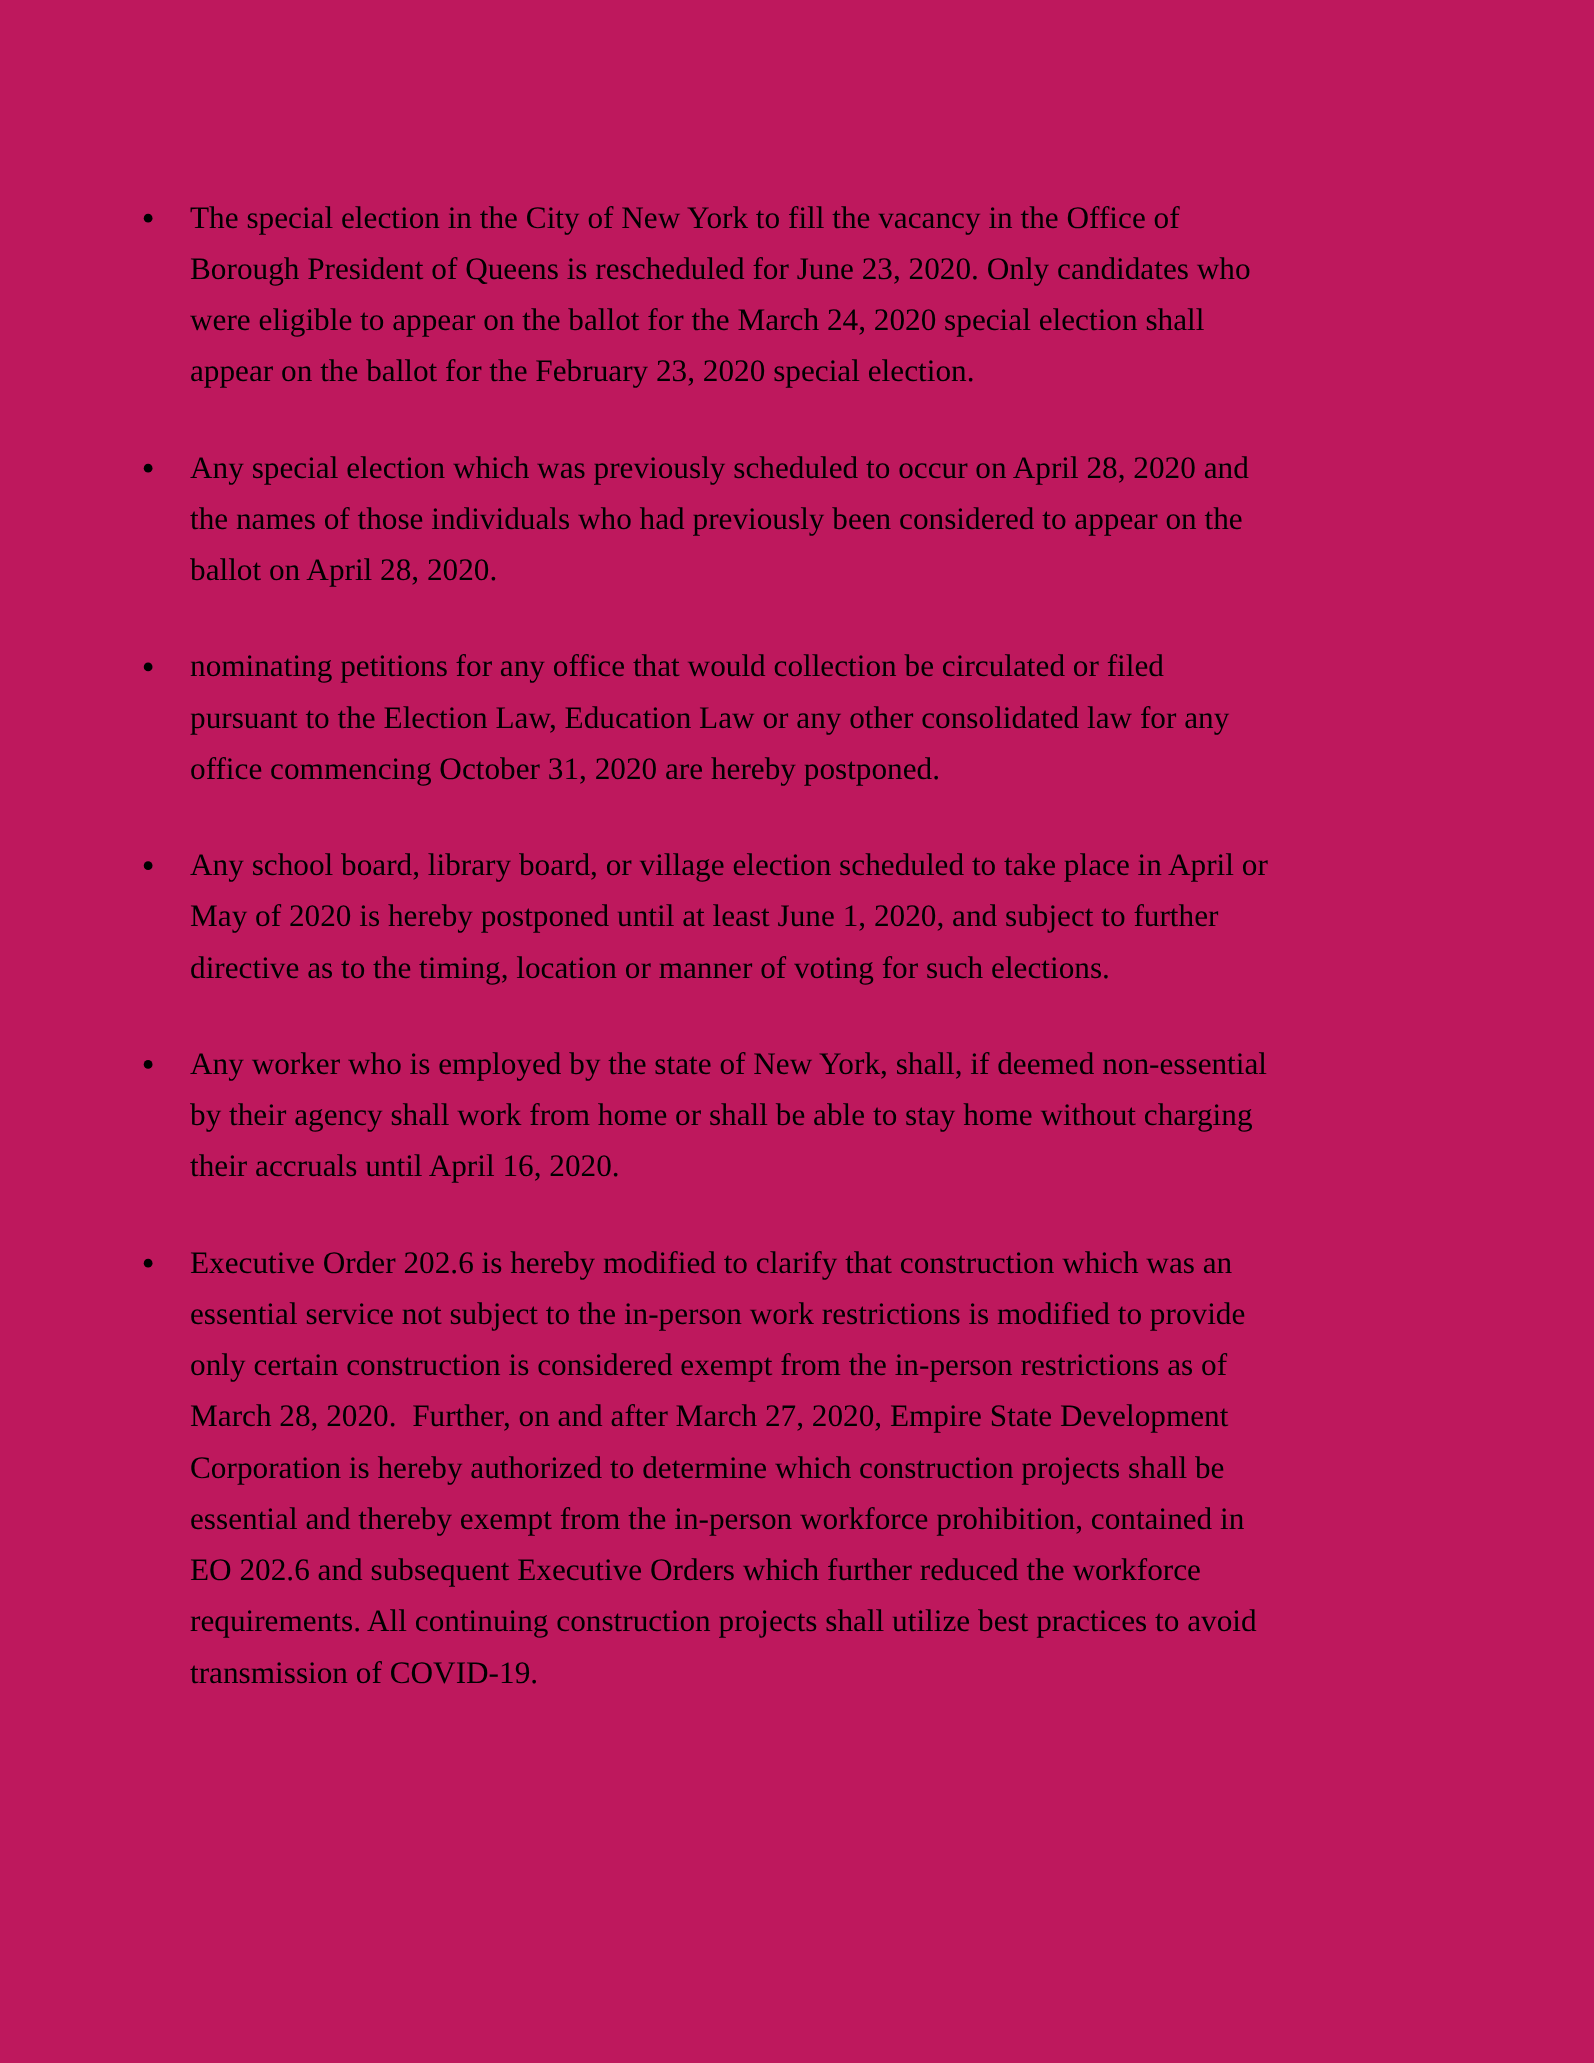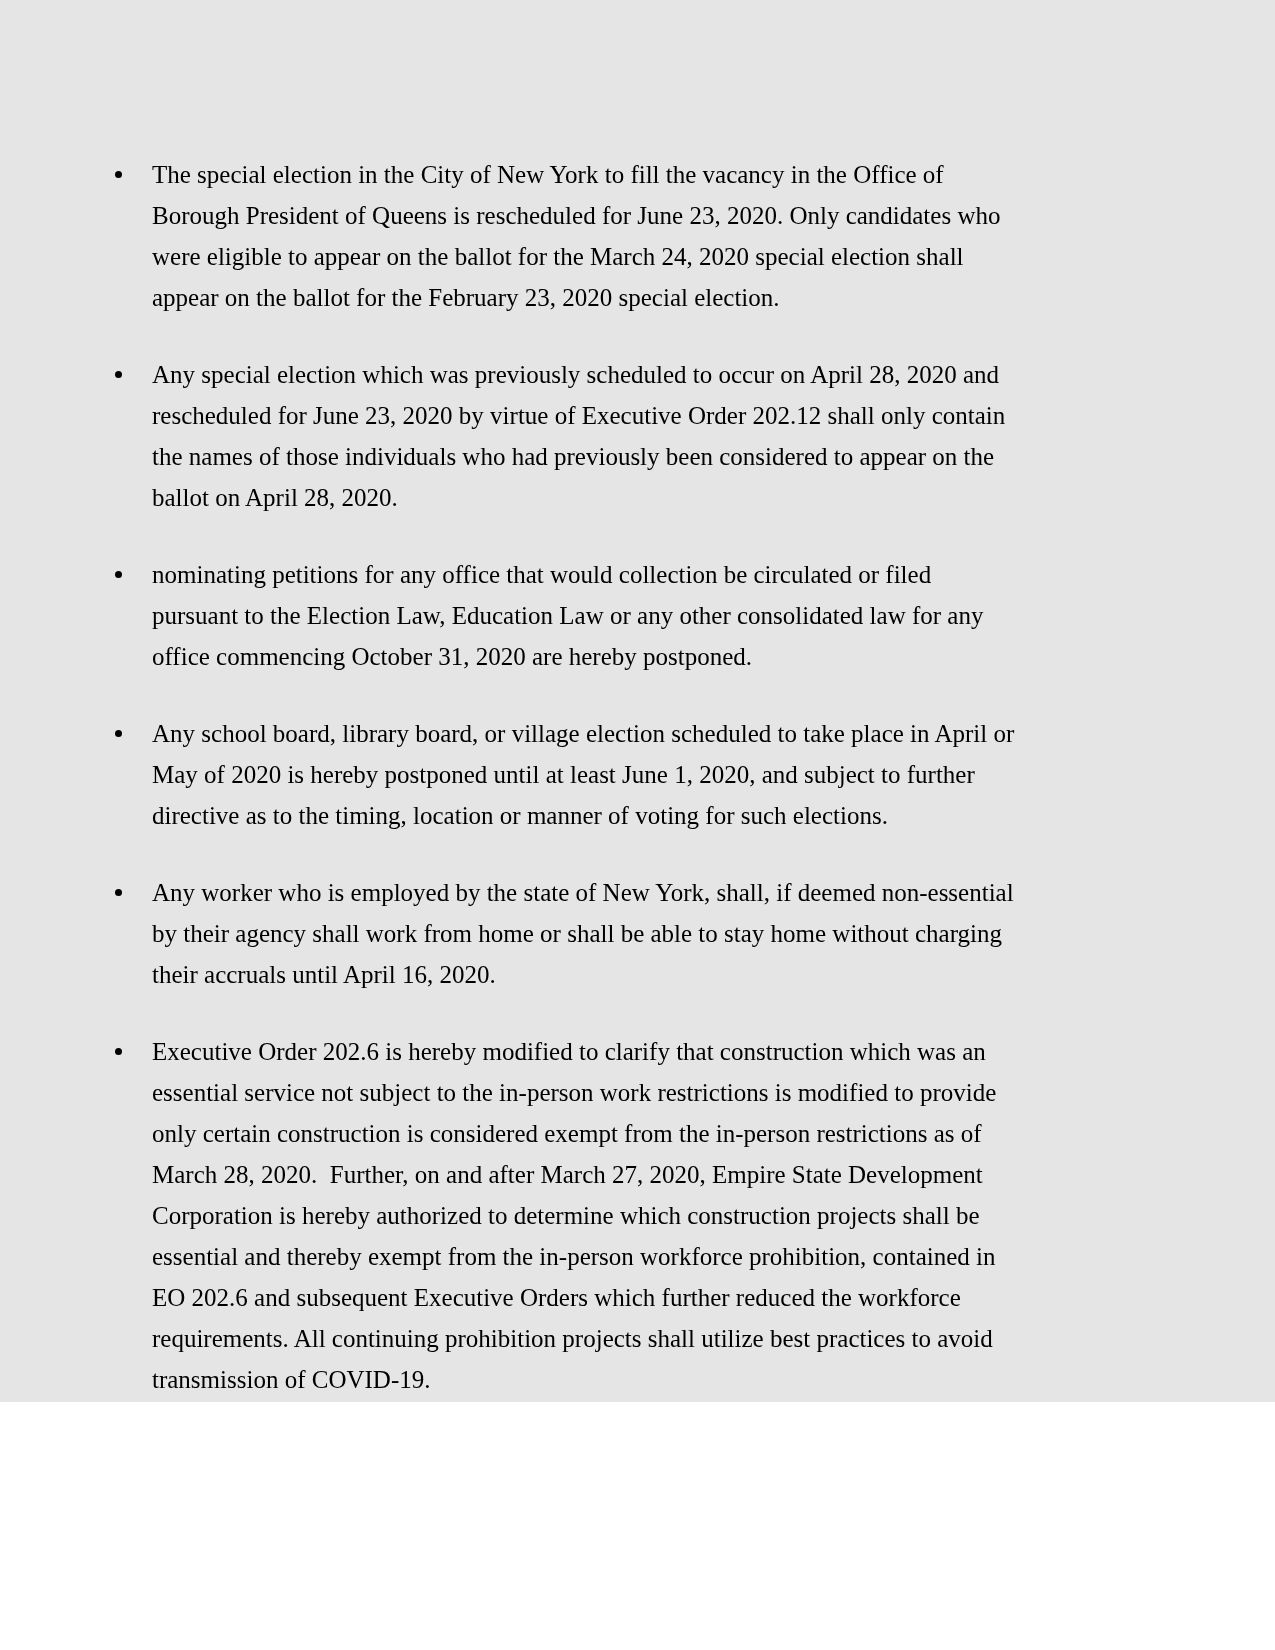--- a/index.html
+++ b/index.html
@@ -3,22 +3,22 @@
 <meta charset="utf-8">
 <style>
   html, body {
     margin: 0;
     padding: 0;
     background: #ffffff;
   }
   .page {
     position: relative;
     width: 1275px;
-    height: 1402px;
-    background: #e5e5e5;
+    height: 1650px;
+    background: #be185d;
     color: #000000;
     font-family: "Liberation Serif", "DejaVu Serif", serif;
     overflow: hidden;
   }
   .bullet-list {
     position: absolute;
     top: 154px;
     left: 152px;
     width: 1010px;
     margin: 0;
@@ -56,21 +56,20 @@
       <li class="bullet-item">
         <span class="bullet-dot"></span>
         <span class="text-line">The special election in the City of New York to fill the vacancy in the Office of</span>
         <span class="text-line">Borough President of Queens is rescheduled for June 23, 2020. Only candidates who</span>
         <span class="text-line">were eligible to appear on the ballot for the March 24, 2020 special election shall</span>
         <span class="text-line">appear on the ballot for the February 23, 2020 special election.</span>
       </li>
       <li class="bullet-item">
         <span class="bullet-dot"></span>
         <span class="text-line">Any special election which was previously scheduled to occur on April 28, 2020 and</span>
-        <span class="text-line">rescheduled for June 23, 2020 by virtue of Executive Order 202.12 shall only contain</span>
         <span class="text-line">the names of those individuals who had previously been considered to appear on the</span>
         <span class="text-line">ballot on April 28, 2020.</span>
       </li>
       <li class="bullet-item">
         <span class="bullet-dot"></span>
         <span class="text-line">nominating petitions for any office that would collection be circulated or filed</span>
         <span class="text-line">pursuant to the Election Law, Education Law or any other consolidated law for any</span>
         <span class="text-line">office commencing October 31, 2020 are hereby postponed.</span>
       </li>
       <li class="bullet-item">
@@ -87,17 +86,17 @@
       </li>
       <li class="bullet-item">
         <span class="bullet-dot"></span>
         <span class="text-line">Executive Order 202.6 is hereby modified to clarify that construction which was an</span>
         <span class="text-line">essential service not subject to the in-person work restrictions is modified to provide</span>
         <span class="text-line">only <b>certain</b> construction is considered exempt from the in-person restrictions as of</span>
         <span class="text-line">March 28, 2020.&nbsp; Further, on and after March 27, 2020, Empire State Development</span>
         <span class="text-line">Corporation is hereby authorized to determine which construction projects shall be</span>
         <span class="text-line">essential and thereby exempt from the in-person workforce prohibition, contained in</span>
         <span class="text-line">EO 202.6 and subsequent Executive Orders which further reduced the workforce</span>
-        <span class="text-line">requirements. All continuing prohibition projects shall utilize best practices to avoid</span>
+        <span class="text-line">requirements. All continuing construction projects shall utilize best practices to avoid</span>
         <span class="text-line">transmission of COVID-19.</span>
       </li>
     </ul>
 </div>
 
 </body></html>

